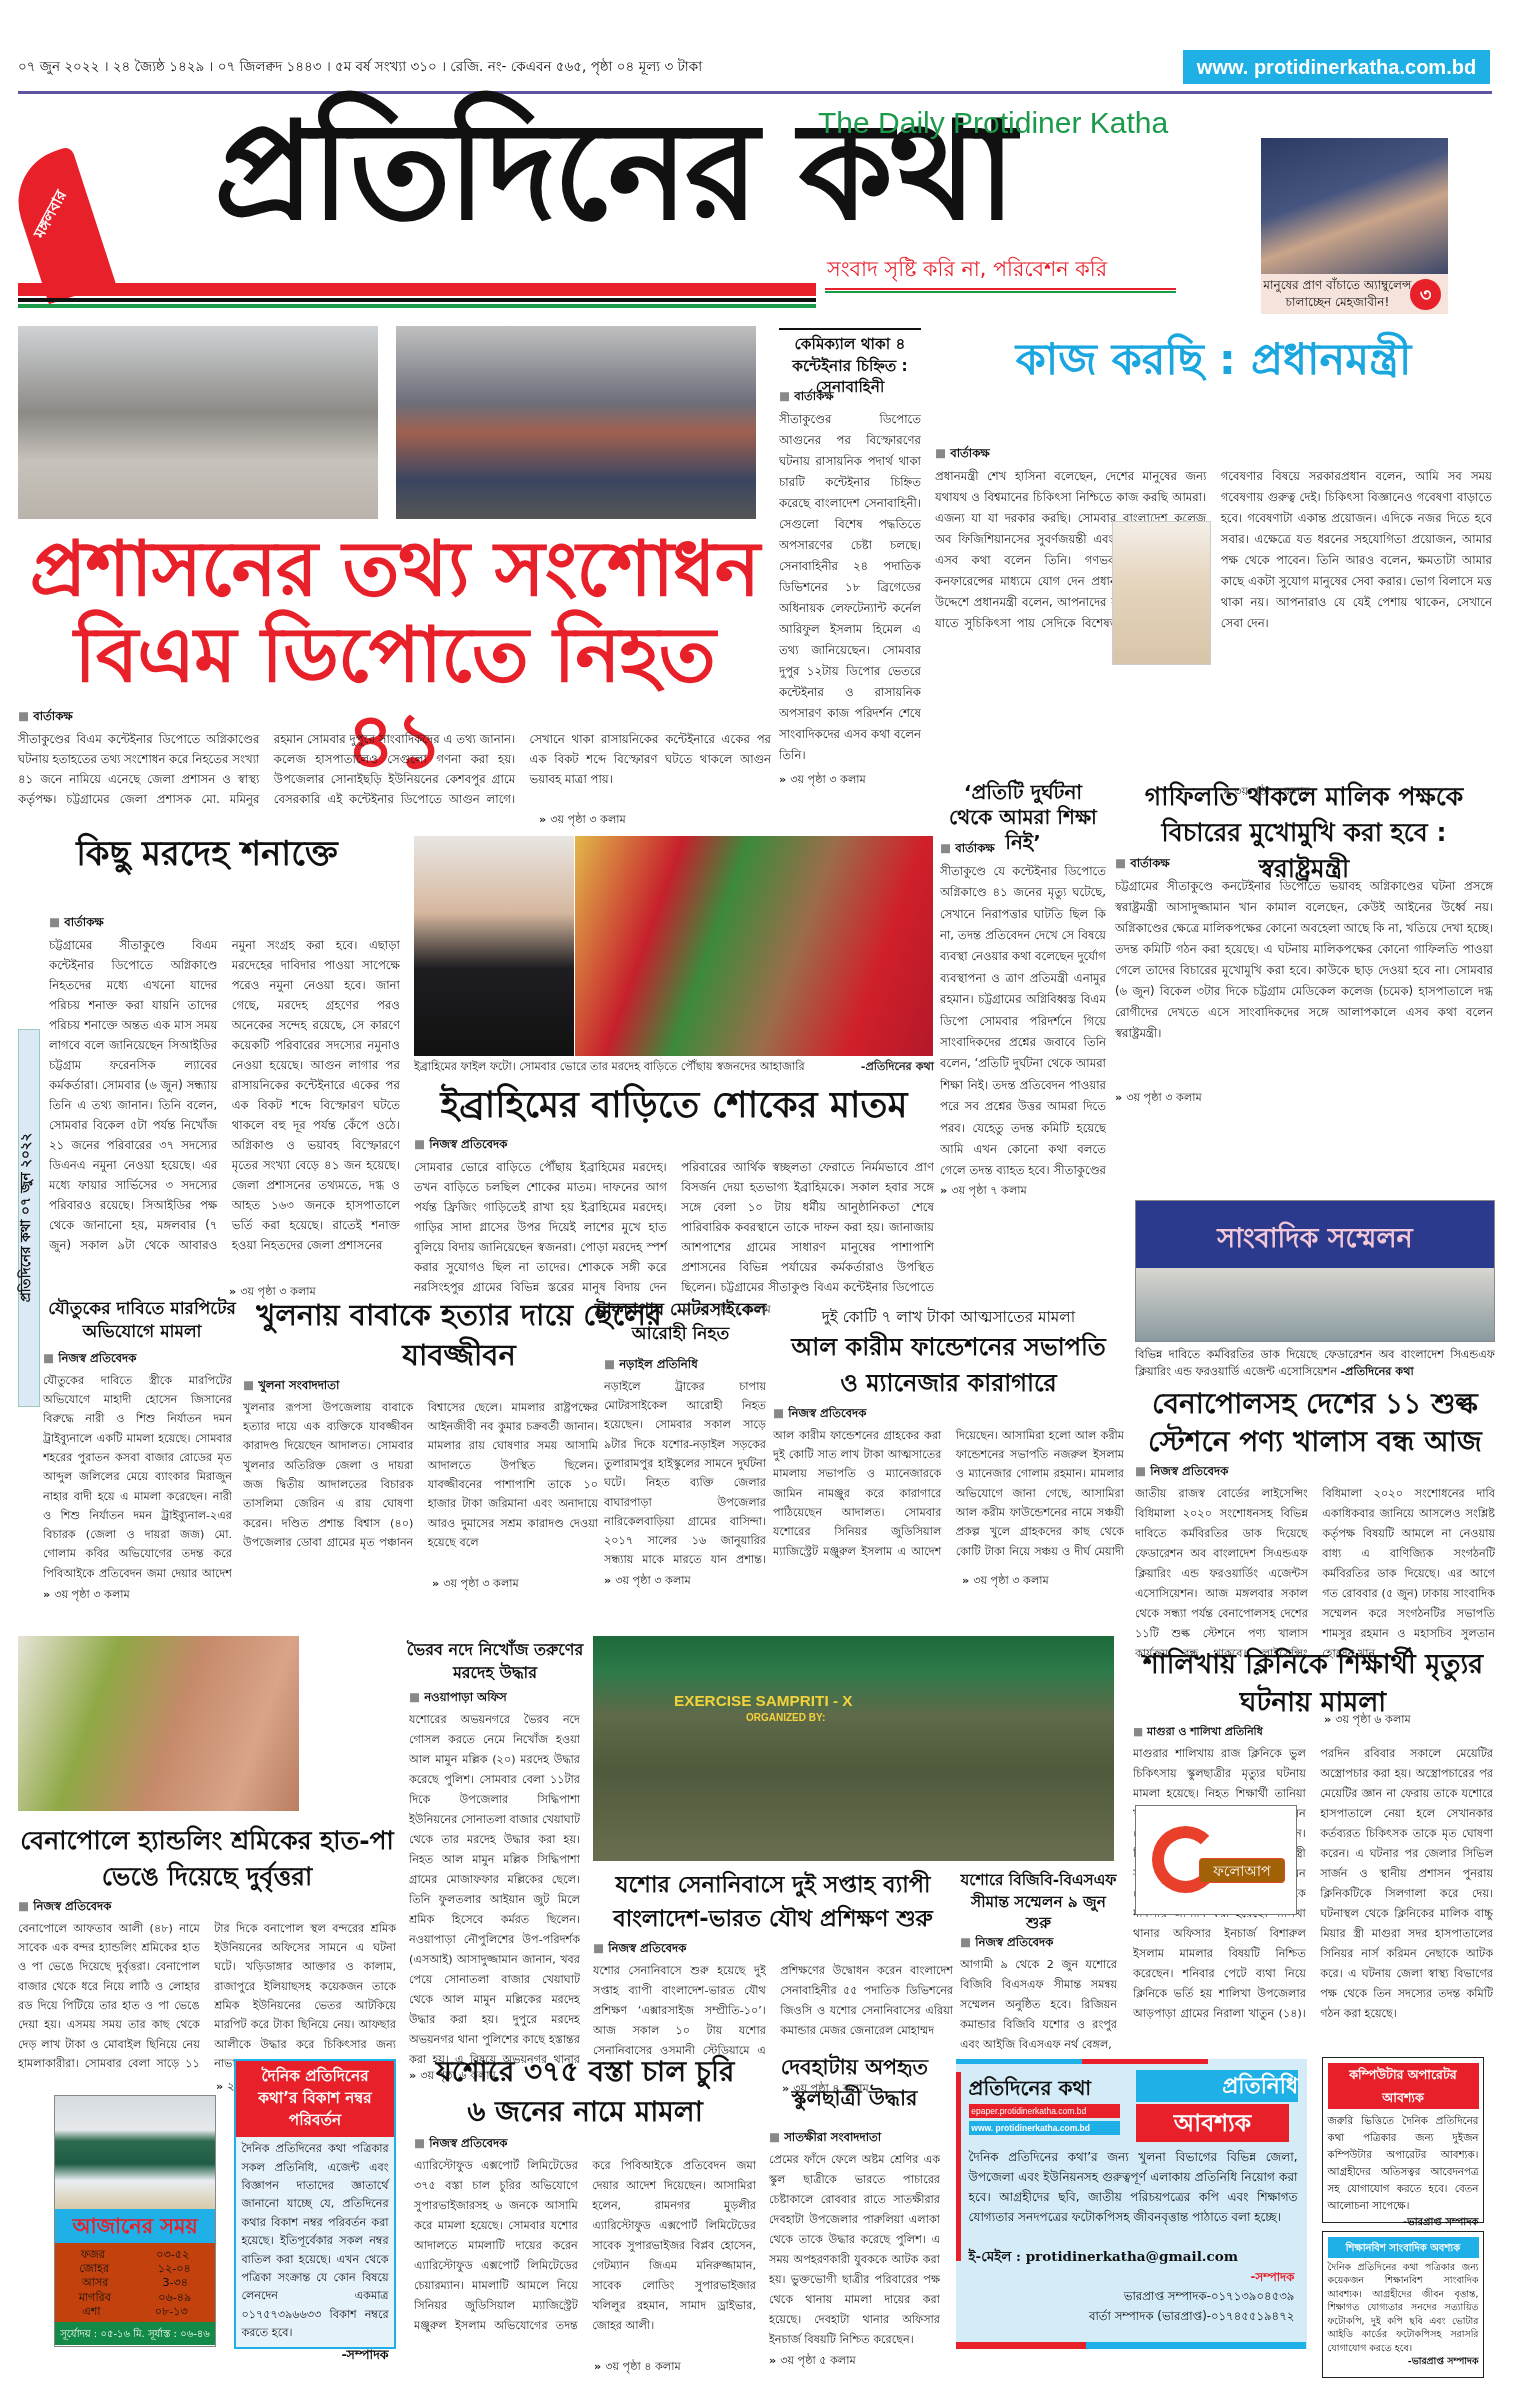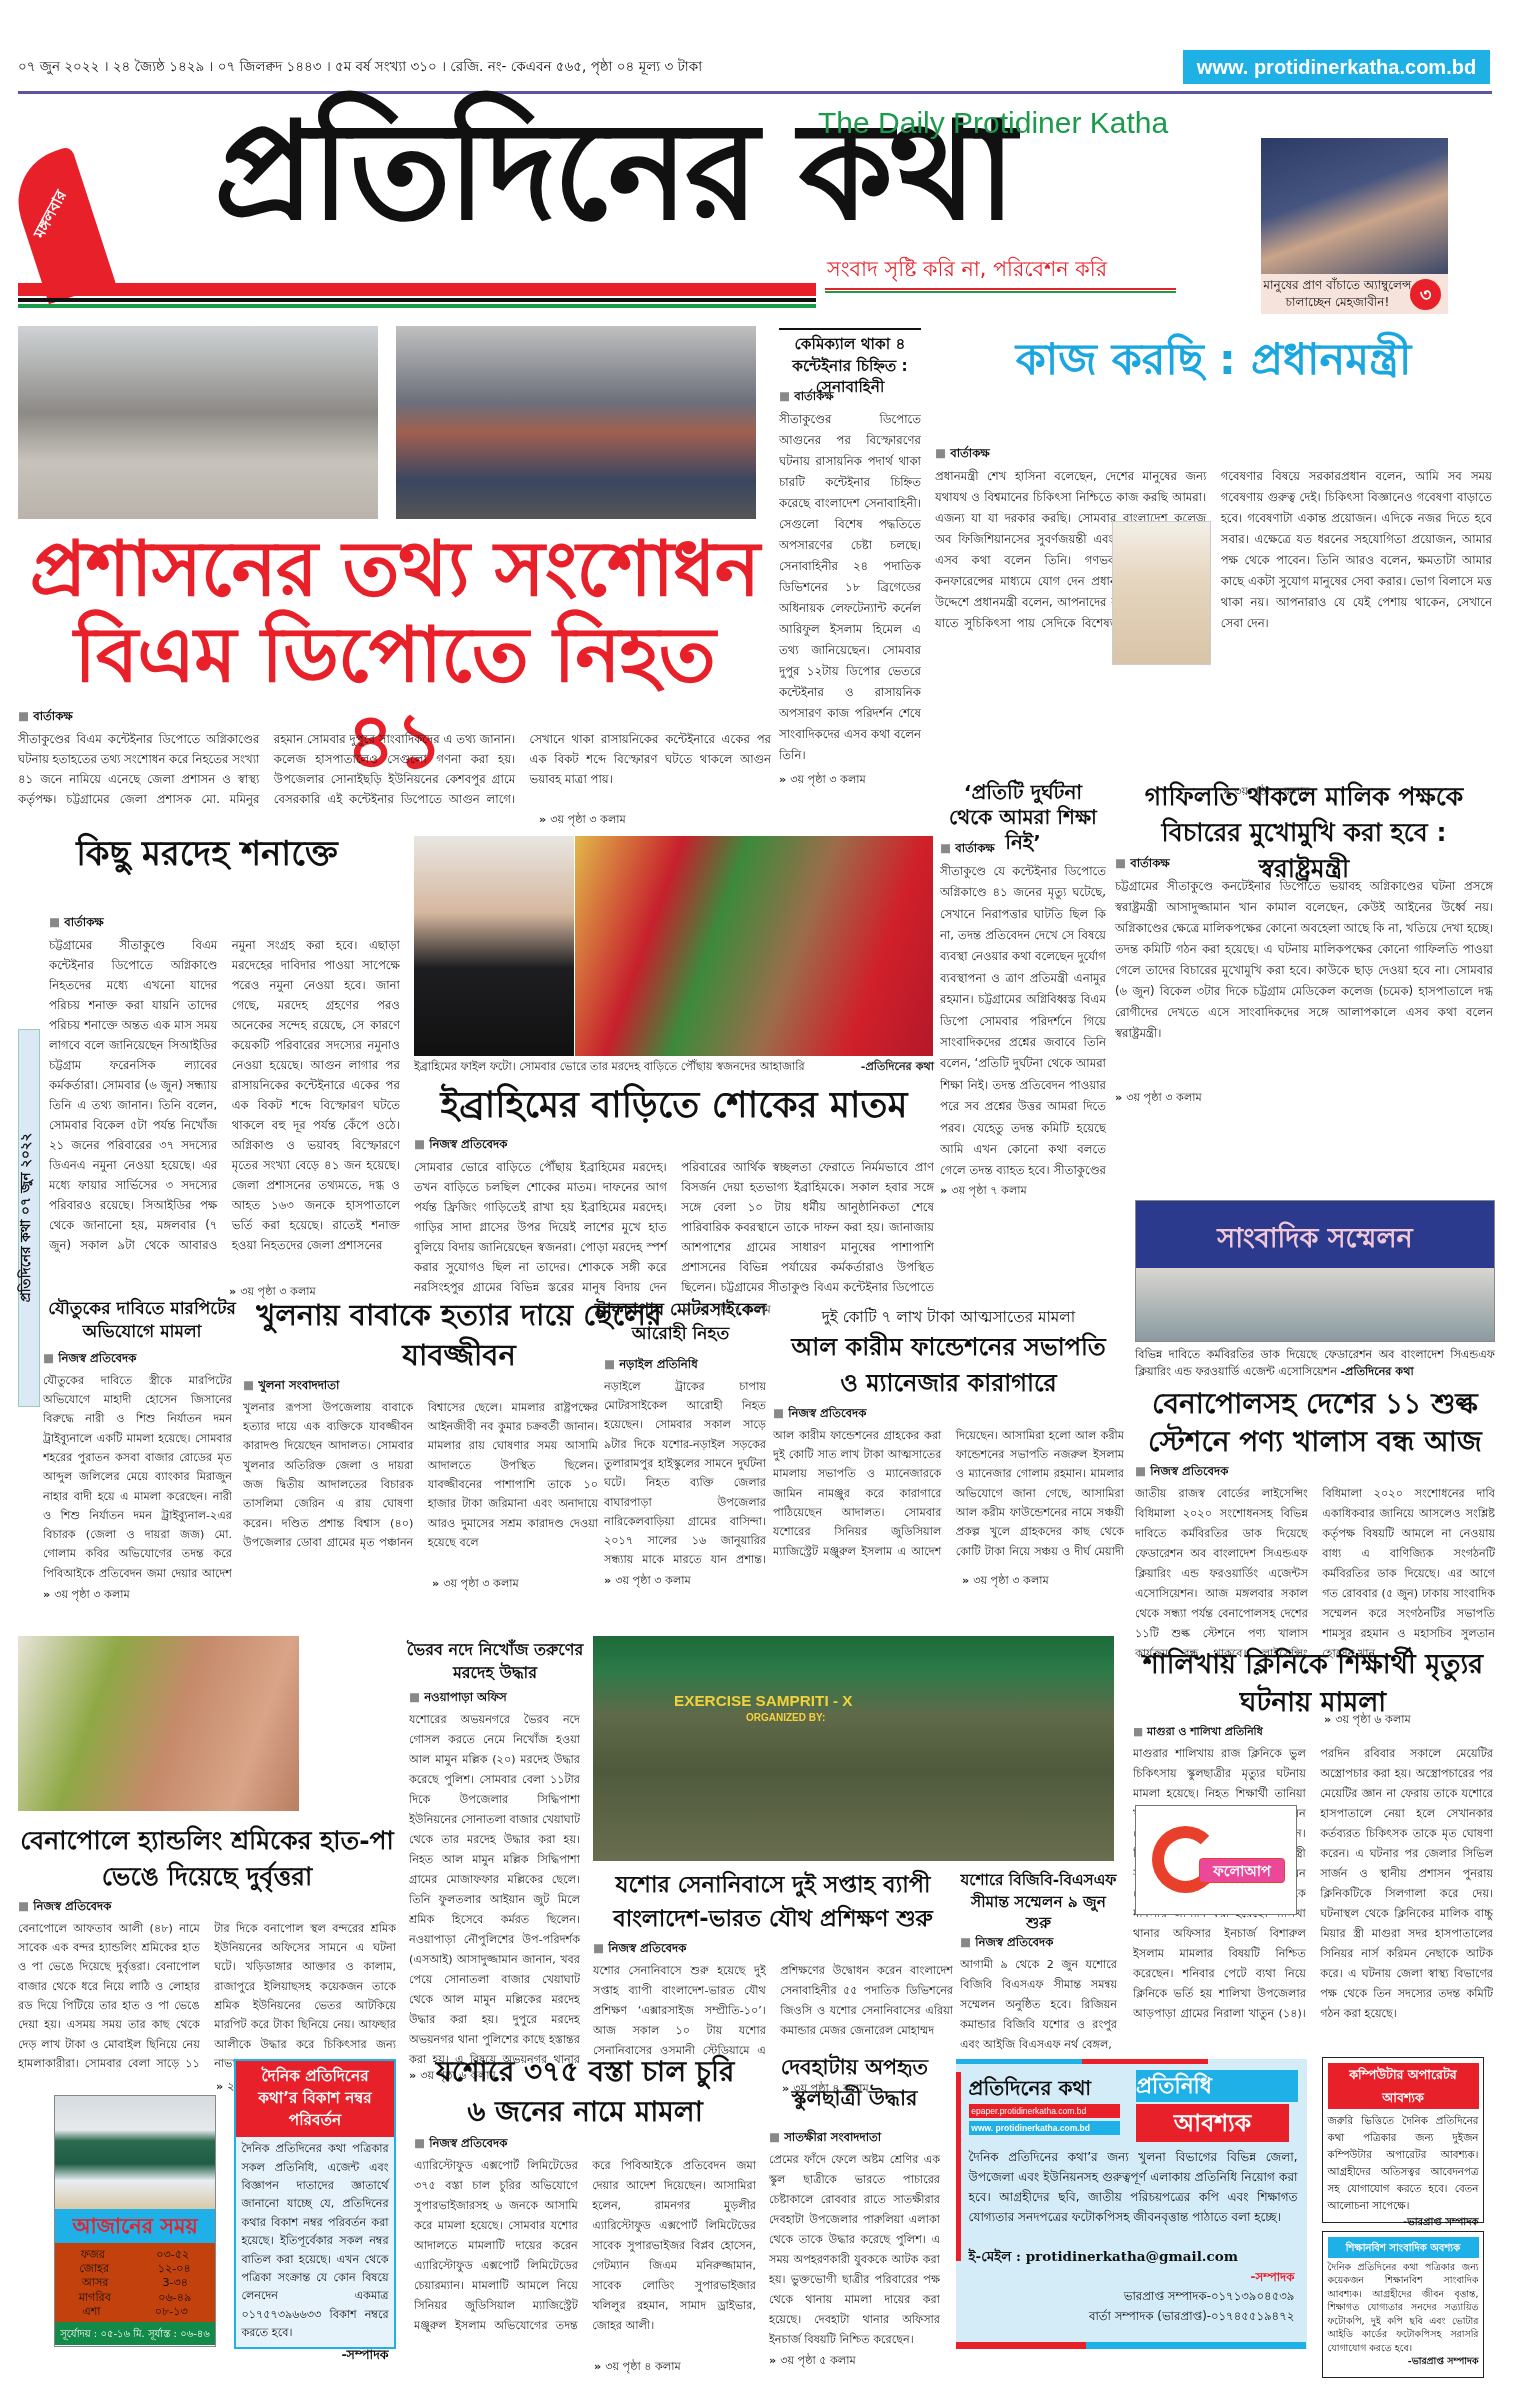--- a/index.html
+++ b/index.html
@@ -195,21 +195,21 @@
   <div class="jump">৩য় পৃষ্ঠা ৪ কলাম</div>
 </div>
 
 <div class="abs hl" style="left:1133px;top:1645px;width:360px;font-size:27px;line-height:38px">শালিখায় ক্লিনিকে শিক্ষার্থী মৃত্যুর ঘটনায় মামলা</div>
 <div class="abs" style="left:1133px;top:1723px;width:360px">
   <div class="byline" style="font-size:10.8px">মাগুরা ও শালিখা প্রতিনিধি</div>
   <div class="body-text cols2" style="font-size:11.2px;line-height:20px;height:288px;overflow:hidden">মাগুরার শালিখায় রাজ ক্লিনিকে ভুল চিকিৎসায় স্কুলছাত্রীর মৃত্যুর ঘটনায় মামলা হয়েছে। নিহত শিক্ষার্থী তানিয়া খাতুনের বাবা নাজমুল হোসেন সোমবার শালিখা থানায় মামলা করেন। ক্লিনিকের মালিক বাচ্চু মিয়া, তার স্ত্রী সদর হাসপাতালের সিনিয়র নার্স করিমন নেছা ও ডাক্তার সনিয়া শারমিনকে মামলায় আসামি করা হয়েছে। শালিখা থানার অফিসার ইনচার্জ বিশারুল ইসলাম মামলার বিষয়টি নিশ্চিত করেছেন। শনিবার পেটে ব্যথা নিয়ে ক্লিনিকে ভর্তি হয় শালিখা উপজেলার আড়পাড়া গ্রামের নিরালা খাতুন (১৪)। পরদিন রবিবার সকালে মেয়েটির অস্ত্রোপচার করা হয়। অস্ত্রোপচারের পর মেয়েটির জ্ঞান না ফেরায় তাকে যশোরে হাসপাতালে নেয়া হলে সেখানকার কর্তব্যরত চিকিৎসক তাকে মৃত ঘোষণা করেন। এ ঘটনার পর জেলার সিভিল সার্জন ও স্থানীয় প্রশাসন পুনরায় ক্লিনিকটিকে সিলগালা করে দেয়। ঘটনাস্থল থেকে ক্লিনিকের মালিক বাচ্চু মিয়ার স্ত্রী মাগুরা সদর হাসপাতালের সিনিয়র নার্স করিমন নেছাকে আটক করে। এ ঘটনায় জেলা স্বাস্থ্য বিভাগের পক্ষ থেকে তিন সদস্যের তদন্ত কমিটি গঠন করা হয়েছে।</div>
 </div>
 <div class="abs" style="left:1135px;top:1805px;width:162px;height:110px;background:#fff;border:1.8px solid #777">
   <div style="position:absolute;left:16px;top:20px;width:67px;height:67px;border:12.6px solid #e8402a;border-radius:50%;border-right-color:transparent"></div>
-  <div style="position:absolute;left:63px;top:52px;width:86px;height:25px;background:#ec4899;color:#fff;font-size:14.4px;font-weight:bold;text-align:center;line-height:25px;border-radius:3.6px;border:1.8px solid #e8402a">ফলোআপ</div>
+  <div style="position:absolute;left:63px;top:52px;width:86px;height:25px;background:#a16207;color:#fff;font-size:14.4px;font-weight:normal;text-align:center;line-height:25px;border-radius:3.6px;border:1.8px solid #e8402a">ফলোআপ</div>
 </div>
 
 <div class="abs" style="left:54px;top:2095px;width:162px;height:252px;border:0.9px solid #888">
   <div style="height:113px;background:linear-gradient(180deg,#d5dbe0 0%,#e7eaec 30%,#2b6a4f 40%,#1f5e45 60%,#e9eef2 75%,#d9c9a8 100%)"></div>
   <div style="height:34px;background:#1eb0e6;color:#e8202a;font-size:20.7px;font-weight:bold;text-align:center;line-height:34px">আজানের সময়</div>
   <div style="background:#c2410c;padding:4.5px 0;height:79px">
     <div style="display:flex;justify-content:space-around;font-size:11.2px;line-height:14.4px">
         <span>ফজর</span>
         <span>০৩-৫২</span>
       </div>
@@ -256,21 +256,21 @@
   <div class="jump">৩য় পৃষ্ঠা ৫ কলাম</div>
 </div>
 
 <div class="abs" style="left:956px;top:2059px;width:351px;height:290px;background:#d4ebf8">
   <div style="position:absolute;left:0;top:0;width:126px;height:5.4px;background:#1eb0e6"></div>
   <div style="position:absolute;left:126px;top:0;width:126px;height:5.4px;background:#e8202a"></div>
   <div style="position:absolute;left:0;top:12.6px;width:5.4px;height:189px;background:#e8202a"></div>
   <div style="position:absolute;left:12.6px;top:14.4px;font-size:20px;font-weight:bold;color:#111">প্রতিদিনের কথা</div>
   <div style="position:absolute;left:12.6px;top:45px;width:151px;background:#e8202a;color:#fff;font-size:8.5px;font-weight:normal;padding:1.8px 2.7px;font-family:'Liberation Sans',sans-serif">epaper.protidinerkatha.com.bd</div>
   <div style="position:absolute;left:12.6px;top:62px;width:151px;background:#1eb0e6;color:#fff;font-size:8.5px;font-weight:bold;padding:1.8px 2.7px;font-family:'Liberation Sans',sans-serif">www. protidinerkatha.com.bd</div>
-  <div style="position:absolute;left:180px;top:10.8px;width:162px;height:32px;background:#1eb0e6;color:#fff;font-size:21.6px;font-weight:bold;text-align:left;line-height:32px">প্রতিনিধি</div>
+  <div style="position:absolute;left:180px;top:10.8px;width:162px;height:32px;background:#1eb0e6;color:#fff;font-size:21.6px;font-weight:bold;text-align:right;line-height:32px">প্রতিনিধি</div>
   <div style="position:absolute;left:180px;top:45px;width:153px;height:38px;background:#e8202a;color:#fff;font-size:23.4px;font-weight:bold;text-align:center;line-height:38px">আবশ্যক</div>
   <div style="position:absolute;left:12.6px;top:88px;width:329px;font-size:12px;line-height:20px;text-align:justify">দৈনিক প্রতিদিনের কথা’র জন্য খুলনা বিভাগের বিভিন্ন জেলা, উপজেলা এবং ইউনিয়নসহ গুরুত্বপূর্ণ এলাকায় প্রতিনিধি নিয়োগ করা হবে। আগ্রহীদের ছবি, জাতীয় পরিচয়পত্রের কপি এবং শিক্ষাগত যোগ্যতার সনদপত্রের ফটোকপিসহ জীবনবৃত্তান্ত পাঠাতে বলা হচ্ছে।</div>
   <div style="position:absolute;left:12.6px;top:187px;font-size:13.5px;font-weight:bold;font-family:'DejaVu Serif',serif">ই-মেইল : protidinerkatha@gmail.com</div>
   <div style="position:absolute;right:12.6px;top:209px;font-size:11.7px;color:#e8202a;font-weight:bold">-সম্পাদক</div>
   <div style="position:absolute;right:12.6px;top:228px;font-size:11.7px">ভারপ্রাপ্ত সম্পাদক-০১৭১৩৯০৪৫৩৯</div>
   <div style="position:absolute;right:12.6px;top:248px;font-size:11.7px">বার্তা সম্পাদক (ভারপ্রাপ্ত)-০১৭৪৫৫১৯৪৭২</div>
   <div style="position:absolute;left:0;bottom:0;width:130px;height:7.2px;background:#e8202a"></div>
   <div style="position:absolute;left:130px;bottom:0;width:220px;height:7.2px;background:#1eb0e6"></div>
 </div>
 

